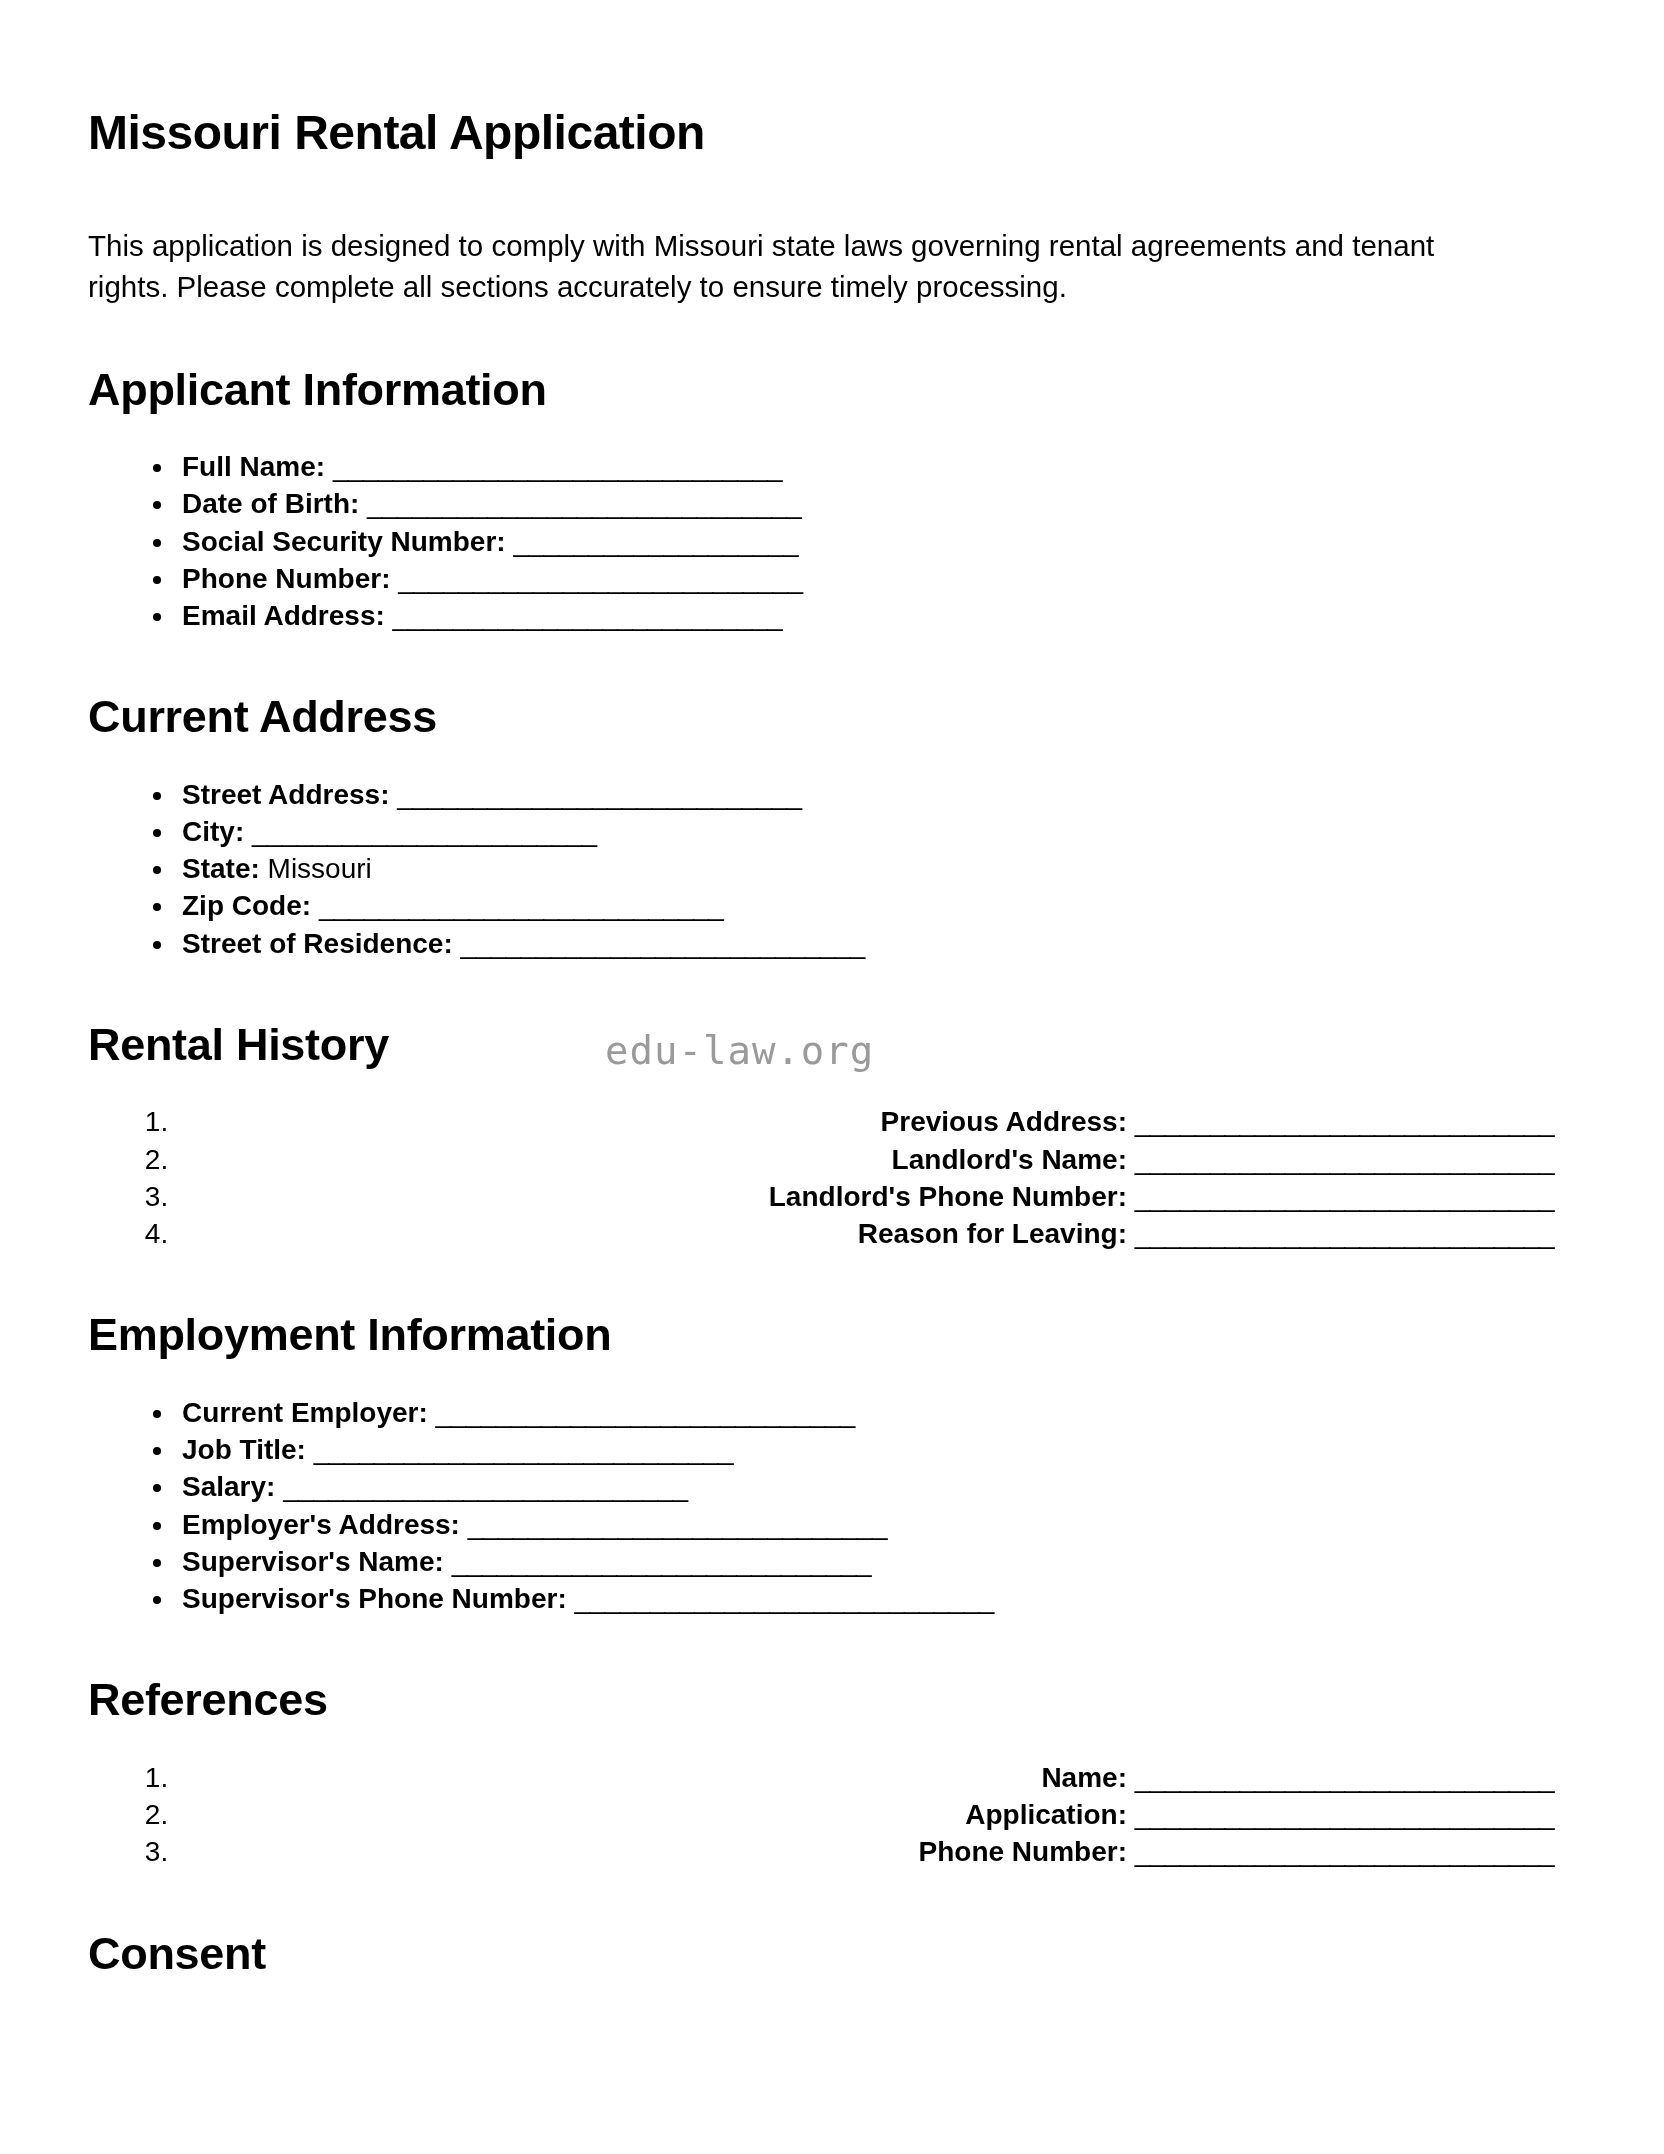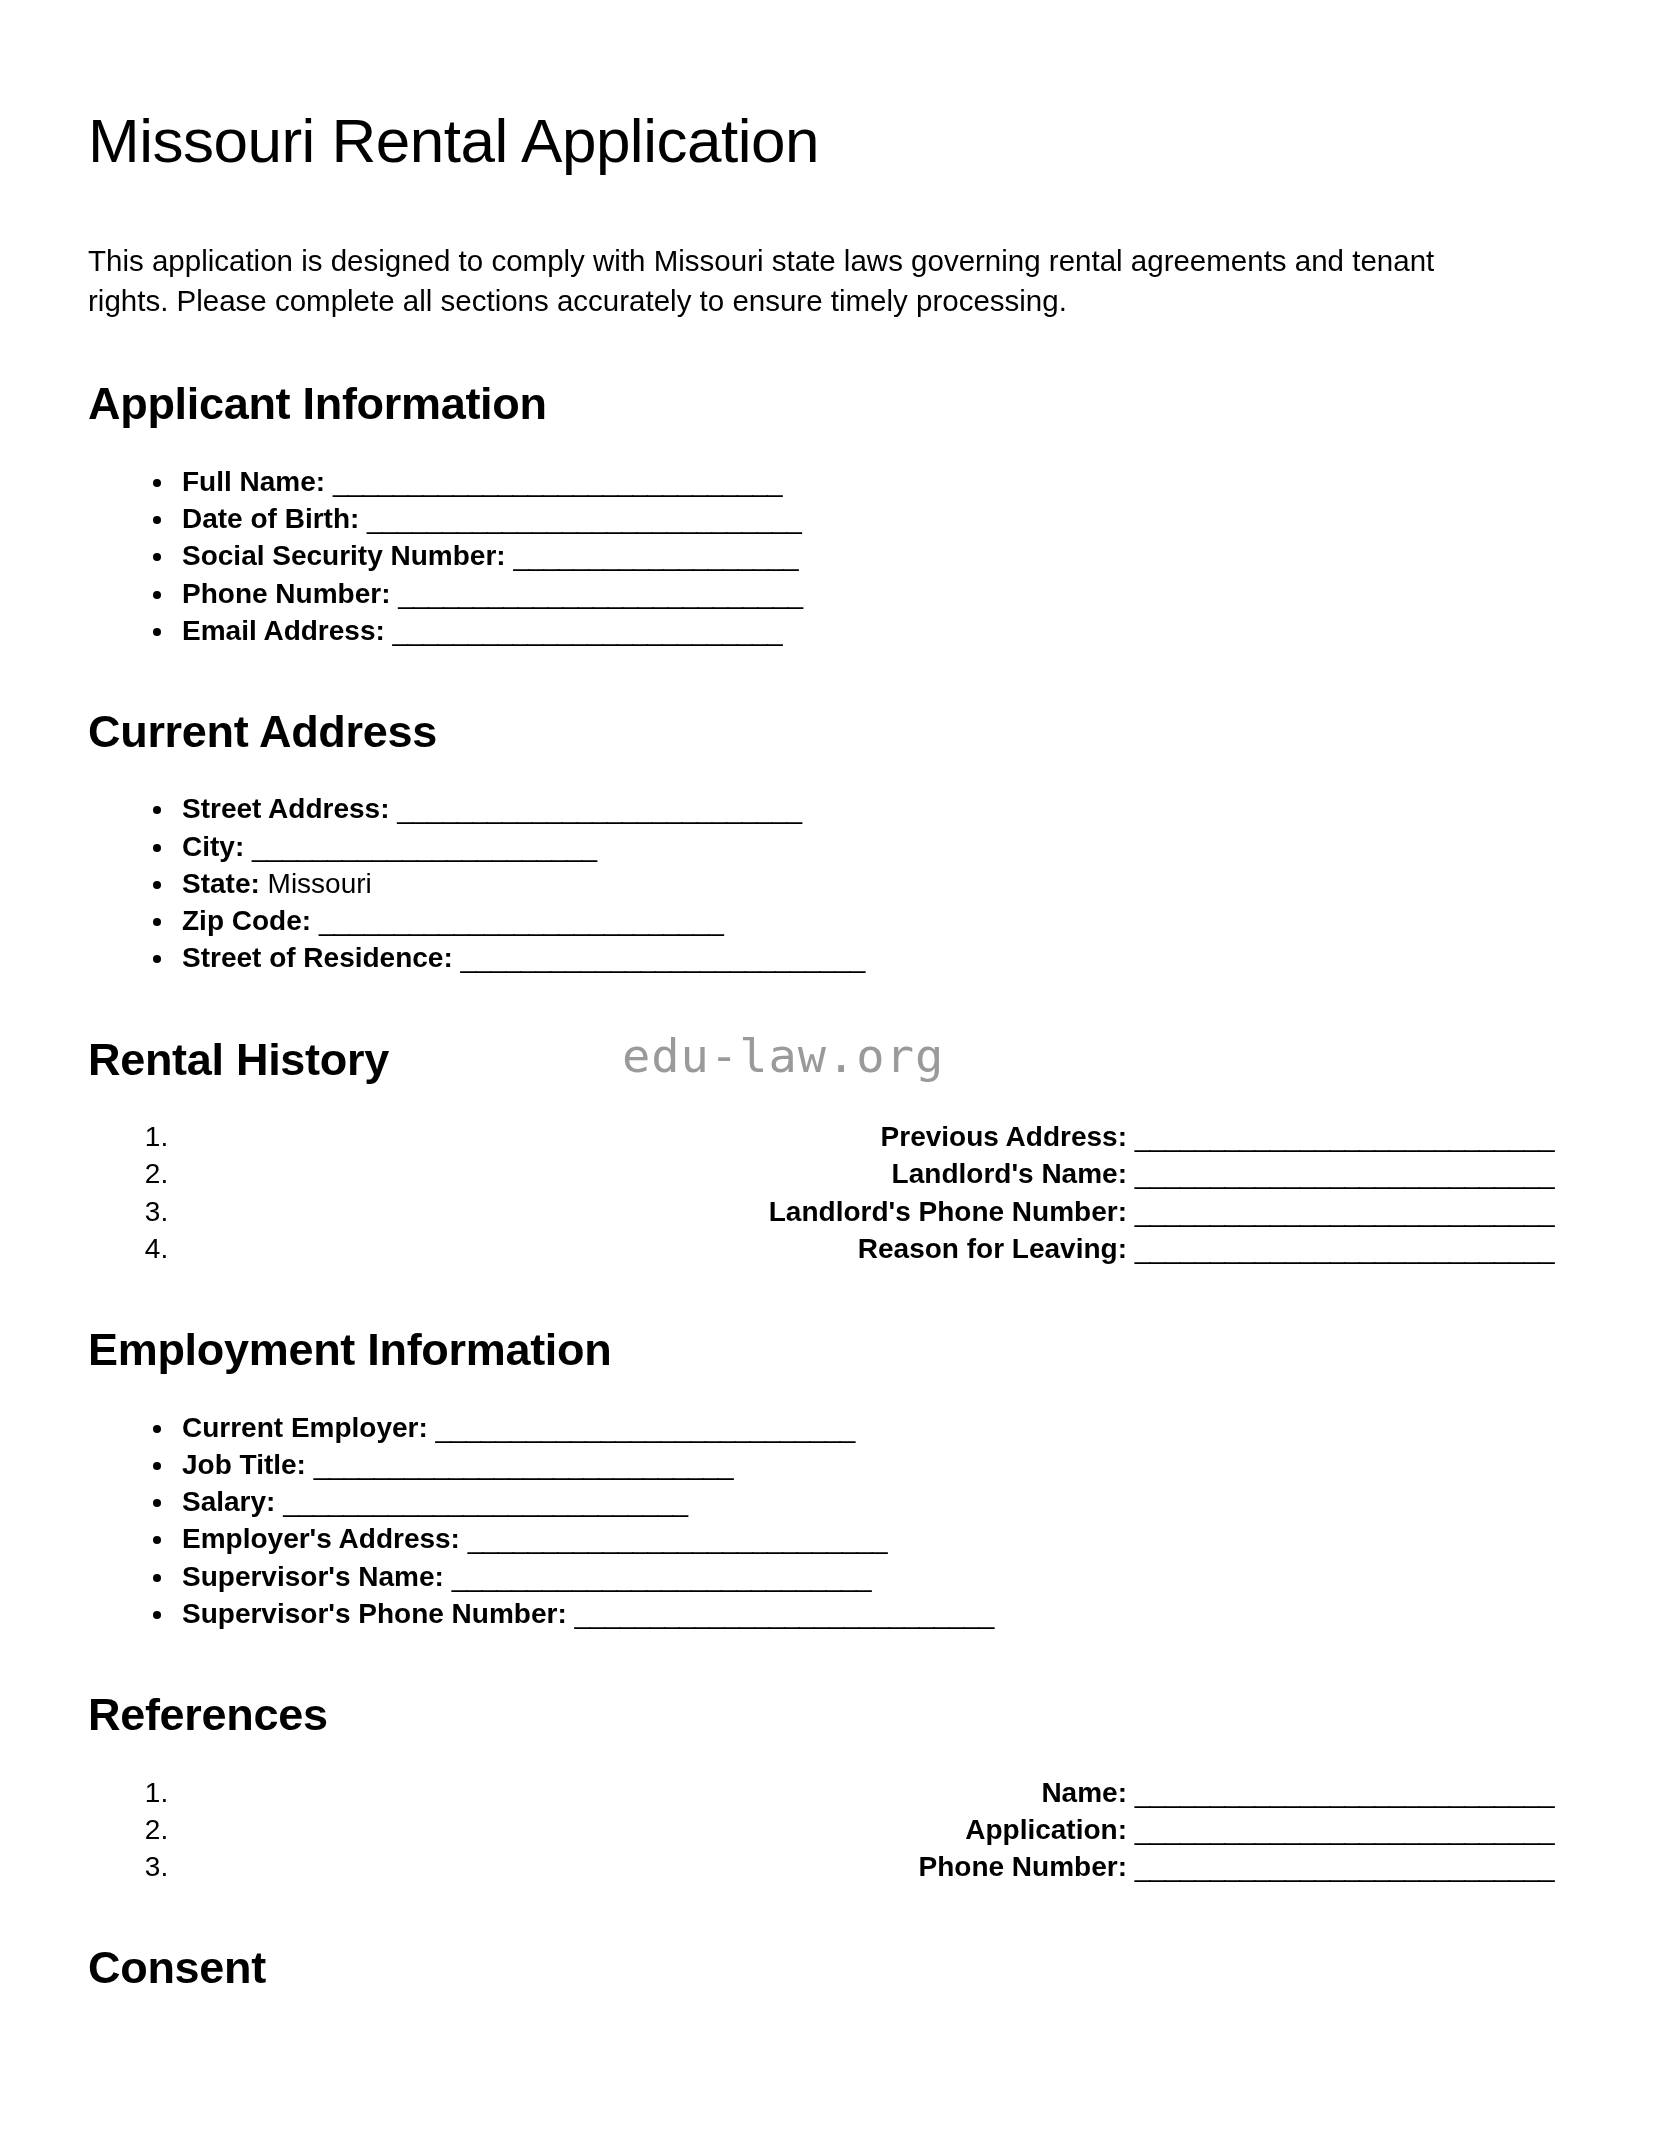--- a/index.html
+++ b/index.html
@@ -18,22 +18,22 @@
   .page {
     position: relative;
     width: 1664px;
     height: 2154px;
     box-sizing: border-box;
     padding: 96px 110px 0 88px;
     background: #ffffff;
   }
 
   .doc-title {
-    font-size: 62px;
-    font-weight: normal;
+    font-size: 48px;
+    font-weight: bold;
     line-height: 1.05;
     letter-spacing: -0.5px;
     margin: 0 0 0 0;
     padding-top: 12px;
   }
 
   .intro {
     font-size: 29.5px;
     line-height: 1.36;
     font-weight: normal;
@@ -76,24 +76,24 @@
   .field-value { font-weight: normal; }
 
   .blank {
     font-weight: normal;
     letter-spacing: -0.6px;
     white-space: pre;
   }
 
   .watermark {
     position: absolute;
-    left: 622px;
+    left: 605px;
     top: 1028px;
     font-family: "DejaVu Sans Mono", "Liberation Mono", monospace;
-    font-size: 47px;
+    font-size: 39px;
     letter-spacing: 1px;
     color: #9a9a9a;
     white-space: nowrap;
     pointer-events: none;
     user-select: none;
   }
 </style>
 </head>
 <body>
 

